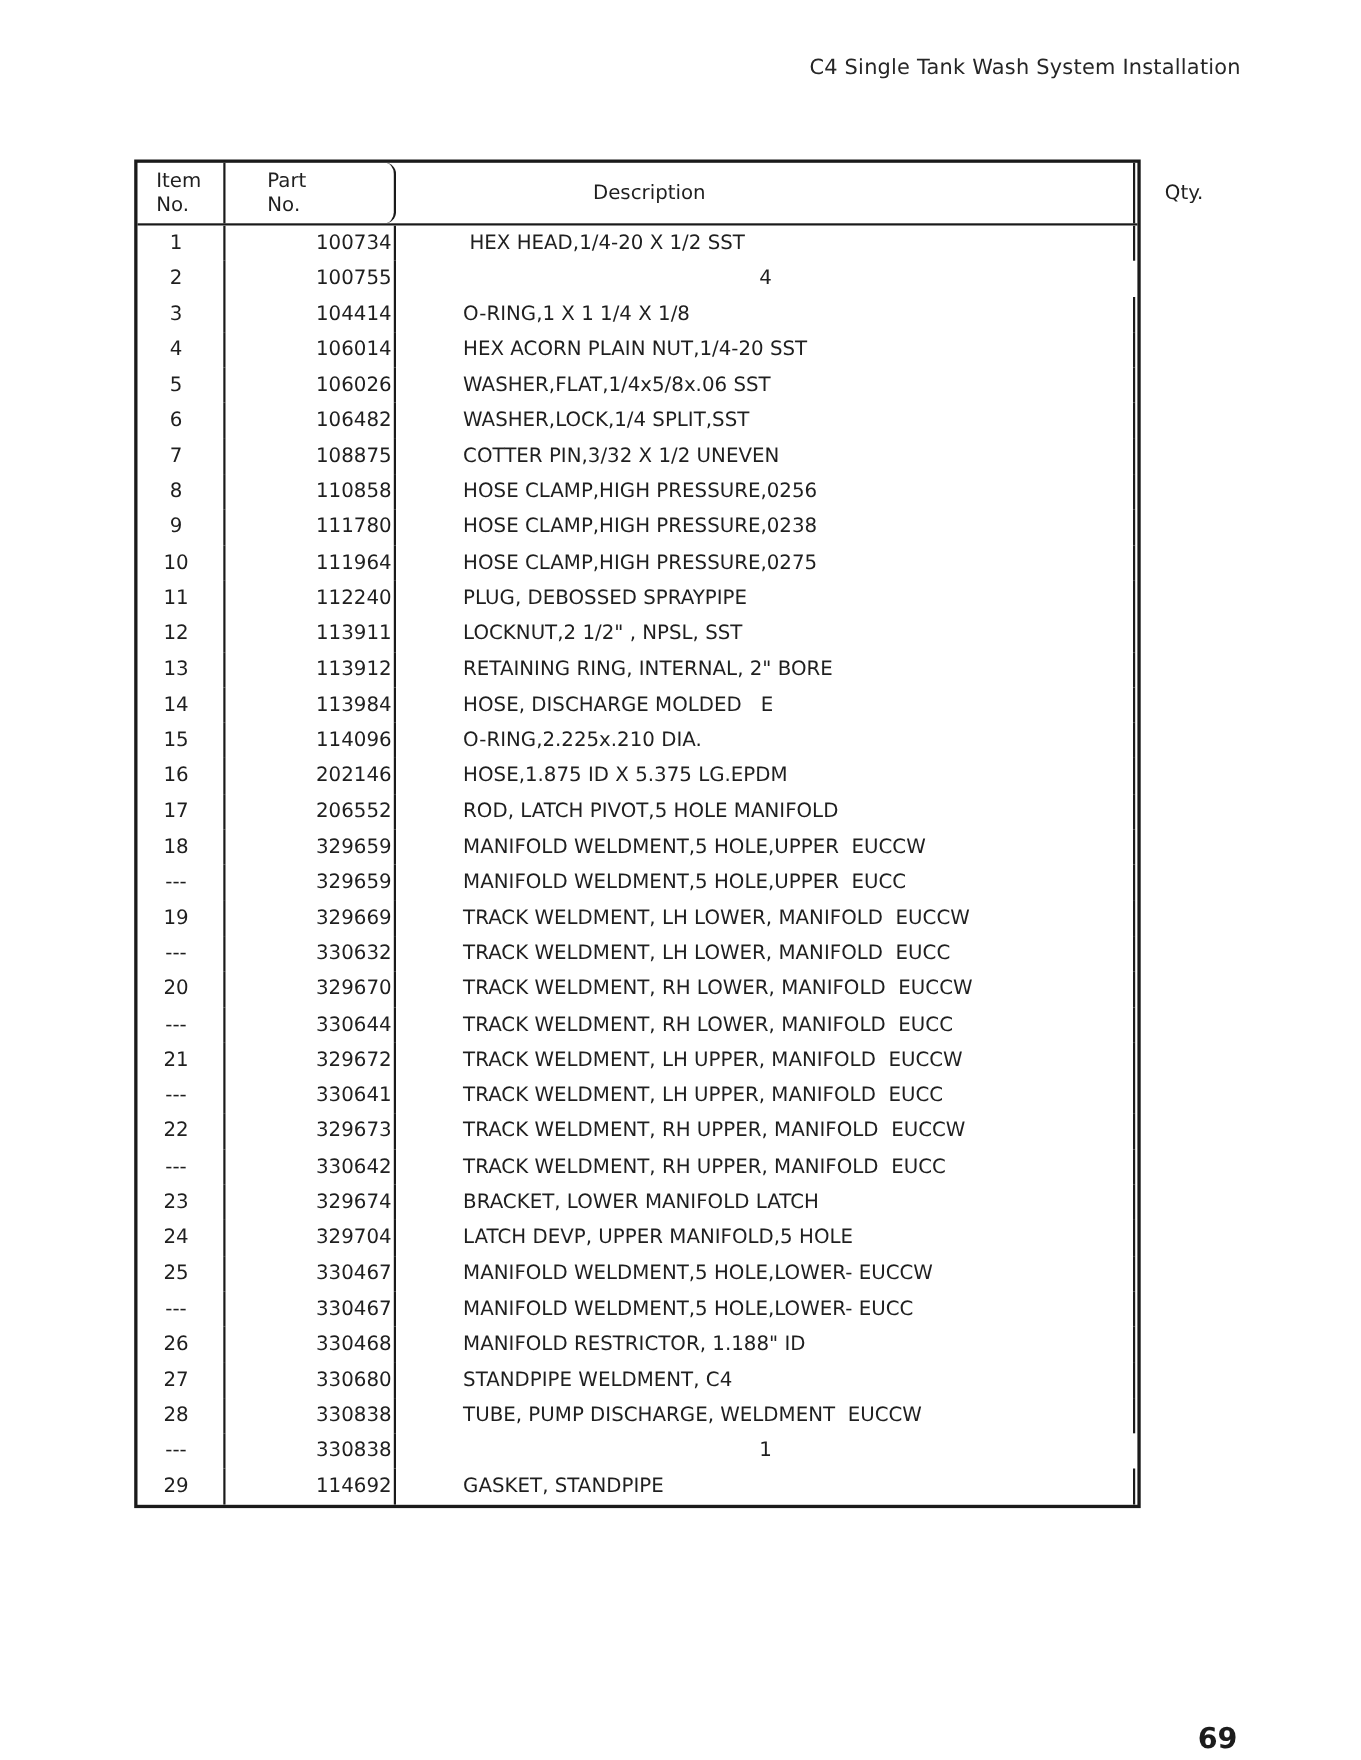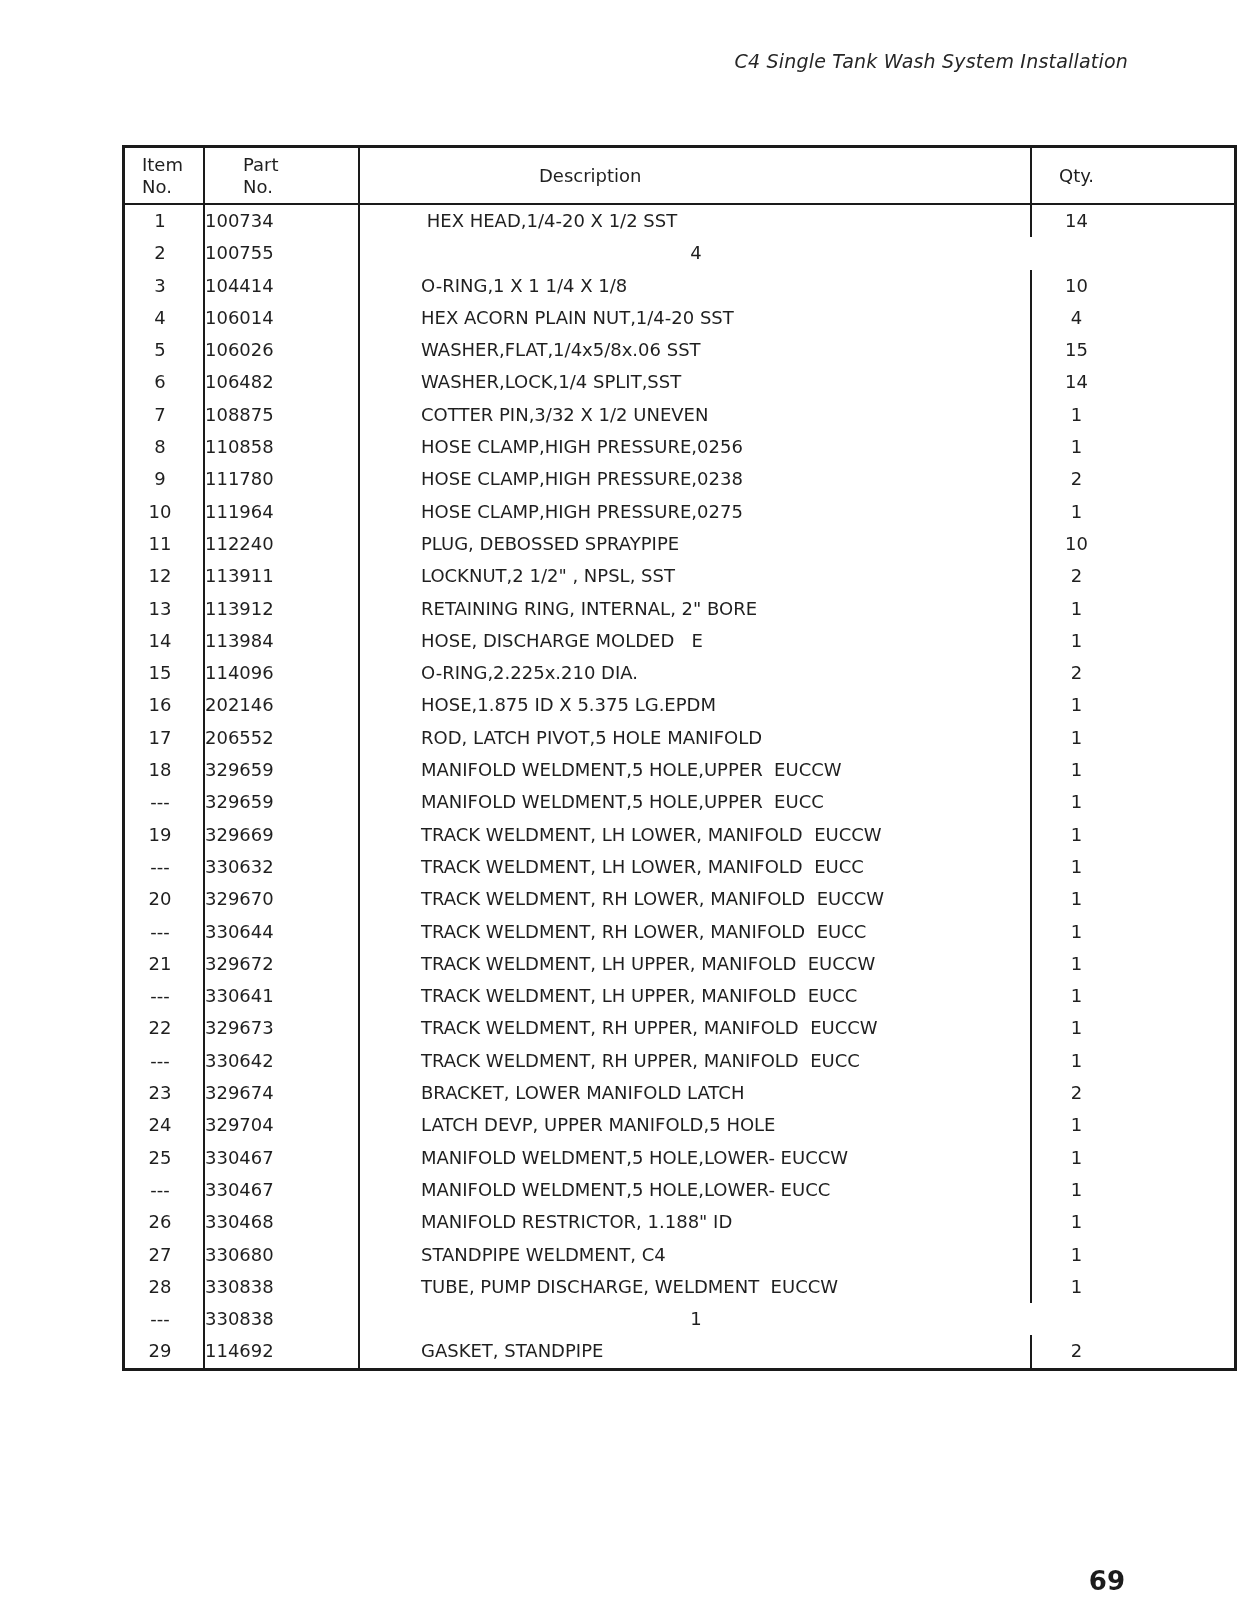--- a/index.html
+++ b/index.html
@@ -13,32 +13,31 @@
     position: relative;
     font-family: "DejaVu Sans", "Liberation Sans", sans-serif;
     color: #1f1f1f;
     overflow: hidden;
   }
 
   .doc-title {
     position: absolute;
     top: 50px;
     right: 109px;
-    font-style: italic;
     font-size: 19px;
     letter-spacing: 0.2px;
     color: #262626;
     white-space: nowrap;
   }
 
   .parts-table {
     position: absolute;
     left: 122px;
     top: 145px;
-    width: 1115px;
+    width: 915px;
     height: 1226px;
     border: 3px solid #1a1a1a;
     box-sizing: border-box;
     background: #ffffff;
   }
 
   .thead {
     display: grid;
     grid-template-columns: 80px 155px 672px 89px;
     height: 55px;
@@ -63,20 +62,21 @@
 
   .col-border { border-right: 2px solid #1a1a1a; }
 
   .th-item {
     padding: 6px 0 0 17px;
     line-height: 22px;
   }
   .th-part {
     padding: 6px 0 0 38px;
     line-height: 22px;
+    border-radius: 10px;
   }
   .th-desc {
     display: flex;
     align-items: center;
     padding-left: 179px;
   }
   .th-qty {
     display: flex;
     align-items: center;
     justify-content: center;
@@ -86,21 +86,21 @@
     display: grid;
     grid-template-columns: 80px 155px 672px 89px;
     height: 32.3px;
     align-items: center;
   }
   .row .c-item {
     text-align: center;
     padding-right: 8px;
   }
   .row .c-part {
-    text-align: left;
+    text-align: right;
     padding-right: 2px;
   }
   .row .c-desc {
     text-align: left;
     padding-left: 61px;
     white-space: pre;
     overflow: hidden;
   }
   .row .c-qty {
     text-align: center;

